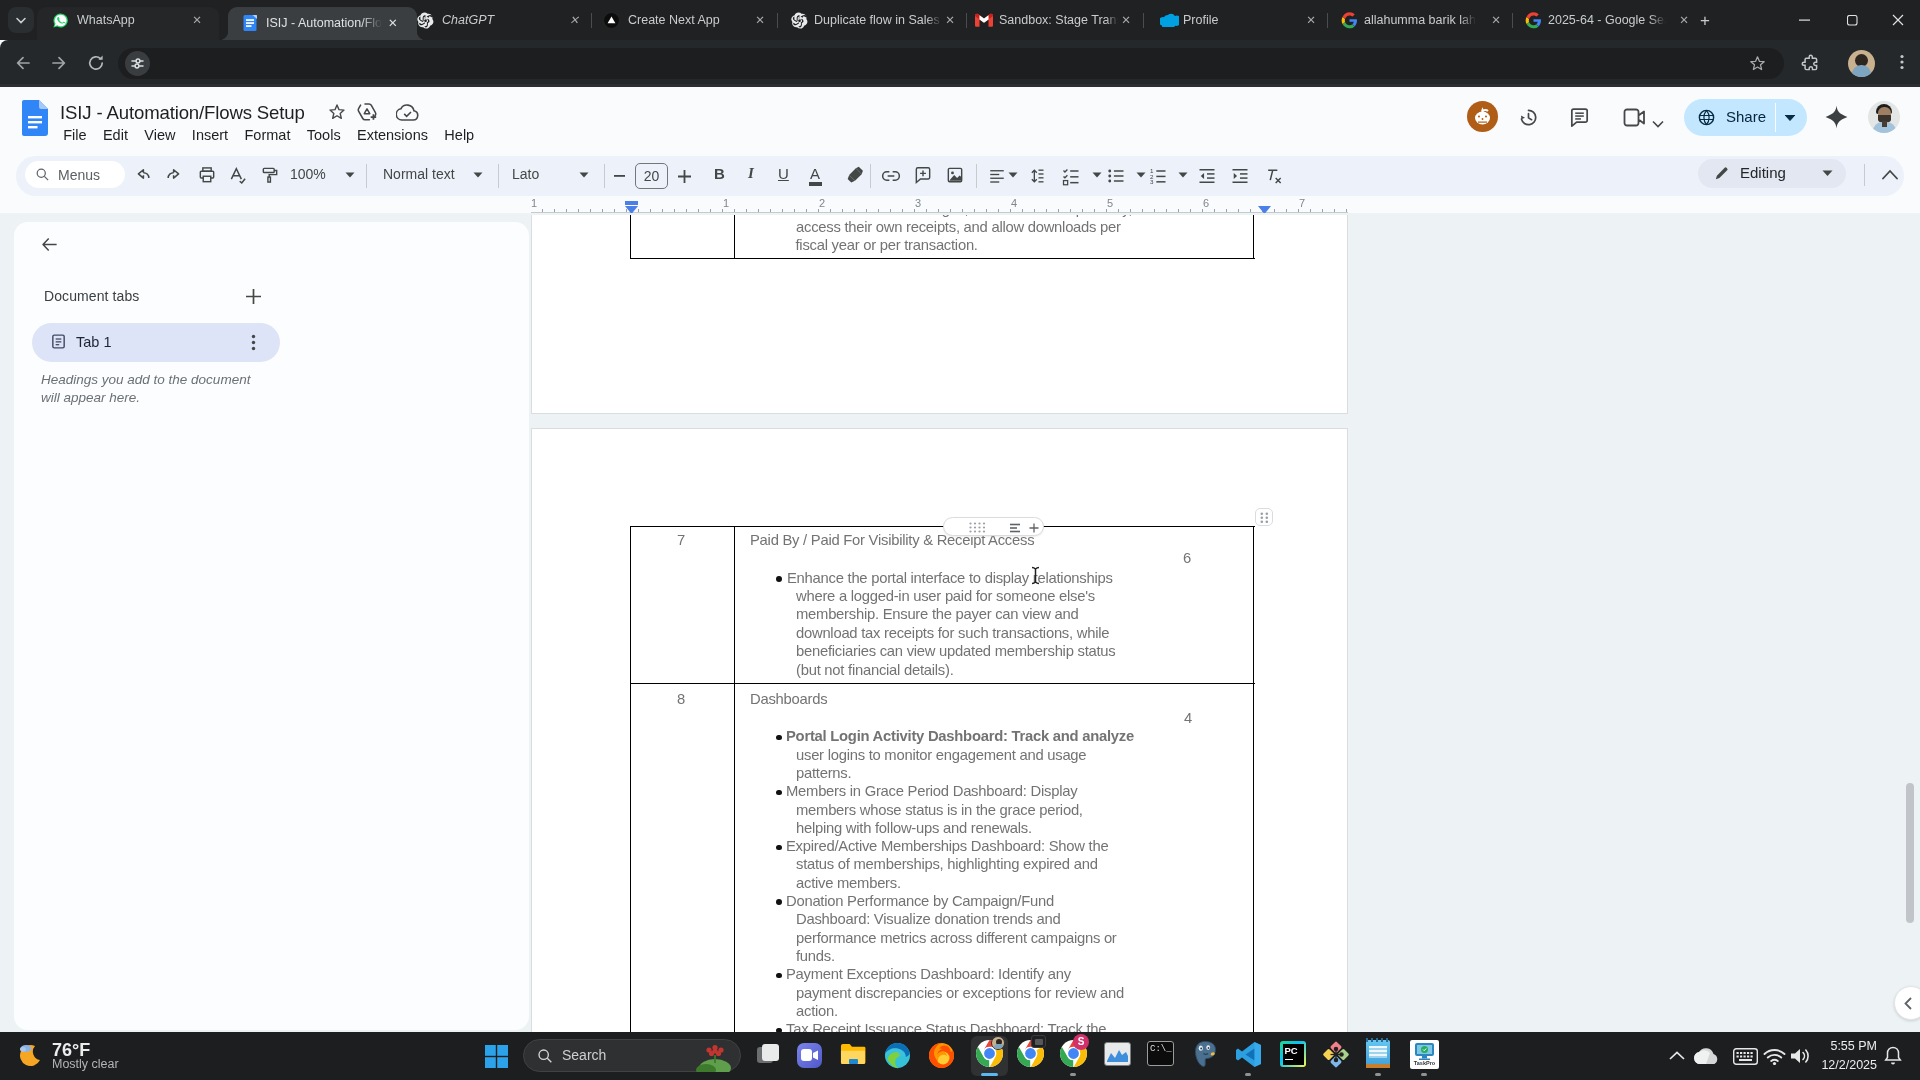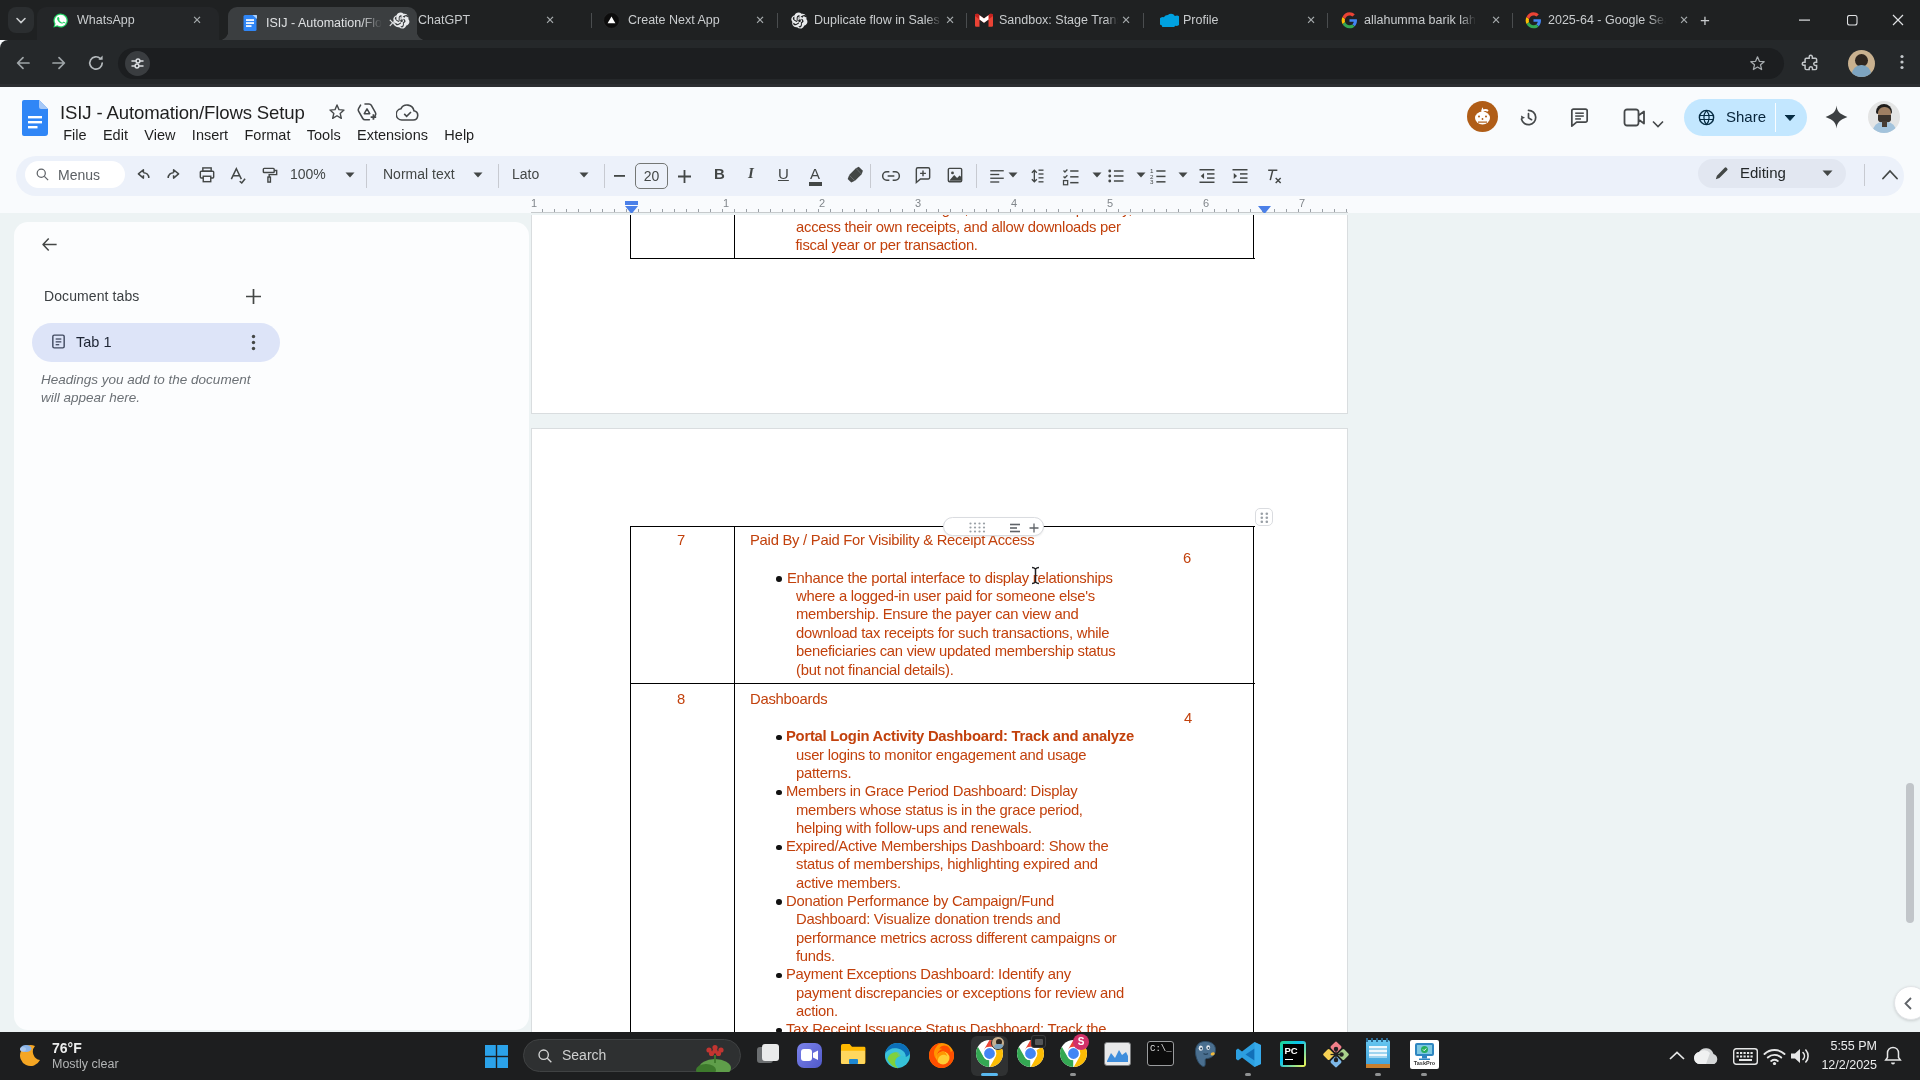--- a/index.html
+++ b/index.html
@@ -34,21 +34,21 @@
   
   #ruler { position:absolute; left:0; top:196px; width:1920px; height:20px; background:#f9fbfd; }
   .rnum { position:absolute; top:1px; width:8px; text-align:center; font-size:11px; color:#80868b; }
 
   
   #canvas { position:absolute; left:0; top:213px; width:1920px; height:819px; background:#edf3f4; }
   #sidebar { position:absolute; left:14px; top:9px; width:515px; height:808px; background:#fcfdfe; border-radius:14px; }
   .page { position:absolute; left:531px; width:817px; background:#ffffff; border:1px solid #d9dddf; }
   #page1 { top:1.5px; height:199.5px; border-top:none; overflow:hidden; }
   #page2 { top:215px; height:604px; border-bottom:none; }
-  .cellline { position:absolute; font-size:14.8px; letter-spacing:-0.25px; line-height:18.4px; color:#c2410c; white-space:nowrap; }
+  .cellline { position:absolute; font-size:14.8px; letter-spacing:-0.25px; line-height:18.4px; color:#737373; white-space:nowrap; }
 
   
   #taskbar { position:absolute; left:0; top:1032px; width:1920px; height:48px; background:#1d1e1f; }
 </style>
 </head>
 <body>
 <div id="root">
   <div id="tabbar">
     <div class="abs" style="left:8px;top:7px;width:26px;height:26px;border-radius:8px;background:#2b2e30;">
       <svg width="26" height="26" viewBox="0 0 26 26">
@@ -75,21 +75,21 @@
             <path d="M10.5 0 H14.5 A0,0 0 0 1 15 .5 V4 L10.5 0 Z" fill="#afd3fb"></path>
             <rect x="4" y="4.2" width="8" height="1.7" fill="#fff"></rect>
             <rect x="4" y="7.2" width="8" height="1.7" fill="#fff"></rect>
             <rect x="4" y="10.2" width="5.5" height="1.7" fill="#fff"></rect>
           </svg>
       </div>
       <div style="position:absolute;left:38px;top:9px;width:116px;overflow:hidden;color:#dfe1e3;font-size:12.5px;white-space:nowrap;-webkit-mask-image:linear-gradient(90deg,#000 82%,transparent);">ISIJ - Automation/Flows</div>
       <div style="position:absolute;left:160px;top:9px;color:#dfe1e3;font-size:11.5px;">✕</div>
     </div>
 
-    <div class="tab" style="left:393px;width:166px;">
+    <div class="tab" style="left:417px;width:166px;font-style:italic;">
       <svg width="17" height="17" viewBox="0 0 24 24">
           <path fill="#e8eaec" d="M21.6 9.9a5.6 5.6 0 0 0-.5-4.7 5.8 5.8 0 0 0-6.2-2.7A5.7 5.7 0 0 0 10.6.6a5.8 5.8 0 0 0-5.5 4A5.7 5.7 0 0 0 1.3 7.4a5.8 5.8 0 0 0 .7 6.7 5.6 5.6 0 0 0 .5 4.7 5.8 5.8 0 0 0 6.2 2.7 5.7 5.7 0 0 0 4.3 1.9 5.8 5.8 0 0 0 5.5-4 5.7 5.7 0 0 0 3.8-2.8 5.8 5.8 0 0 0-.7-6.7zm-8.6 12a4.3 4.3 0 0 1-2.7-1l3.4-1.9a.55.55 0 0 0 .3-.5v-4.8l1.4.8v4A3.9 3.9 0 0 1 13 21.9zm-9.3-4a4.3 4.3 0 0 1-.5-2.9l3.3 1.9a.56.56 0 0 0 .6 0l4.1-2.4v1.7l-3.5 2a3.9 3.9 0 0 1-4-.3zM2.6 8.3A4.3 4.3 0 0 1 4.8 6.4v3.9a.55.55 0 0 0 .3.5l4.1 2.4-1.4.8-3.5-2a3.9 3.9 0 0 1-1.7-3.7zm11.6 2.7L10.1 8.6l1.9-1.1 4.1 2.4 1.4-.8-3.9-2.6 3.5-2a3.9 3.9 0 0 1 4 .4 4.3 4.3 0 0 1 .5 2.9l-3.3-1.9a.56.56 0 0 0-.6 0zm1.2 4.5v-3.9a.55.55 0 0 0-.3-.5L11 8.7l1.4-.8 3.5 2a3.9 3.9 0 0 1 1.7 3.7 4.3 4.3 0 0 1-2.2 1.9zM9.4 12.9l-1.4-.8v-4a3.9 3.9 0 0 1 2.4-3.6 4.3 4.3 0 0 1 2.7 1L9.7 7.4a.55.55 0 0 0-.3.5zm.8-1.7L12 10.1l1.8 1.1v2.1L12 14.3l-1.8-1.1z"></path>
         </svg>
       <span style="margin-left:8px;">ChatGPT</span>
       <span class="tclose" style="margin-right:4px;">✕</span>
     </div>
     <div class="tabsep" style="left:591px;"></div>
 
     <div class="tab" style="left:603px;width:166px;justify-content:flex-end;">
       <svg width="17" height="17" viewBox="0 0 24 24">
@@ -631,21 +631,21 @@
         <path d="M7 1 L1.5 6.5 L7 12" fill="none" stroke="#5f6368" stroke-width="1.8"></path>
       </svg>
   </div>
   <div id="taskbar">
     <svg class="abs" style="left:17px;top:10px;" width="26" height="26" viewBox="0 0 26 26">
         <path d="M18 4 a10.5 10.5 0 1 0 5 14 a8.5 8.5 0 0 1-5-14z" fill="#f5a623"></path>
         <path d="M18 4 a10.5 10.5 0 1 0 5 14 a8.5 8.5 0 0 1-5-14z" fill="none"></path>
         <ellipse cx="9" cy="6.5" rx="5.5" ry="3.6" fill="#8ab4e8"></ellipse>
         <ellipse cx="6" cy="7.3" rx="3" ry="2.4" fill="#a9c7ee"></ellipse>
       </svg>
-    <div class="abs" style="left:52px;top:8px;font-size:14px;font-weight:600;color:#eceded;">76°F</div>
+    <div class="abs" style="left:52px;top:8px;font-size:18px;font-weight:600;color:#eceded;">76°F</div>
     <div class="abs" style="left:52px;top:25px;font-size:12.5px;color:#b3b5b6;">Mostly clear</div>
     <svg class="abs" style="left:485px;top:13px;" width="23" height="23">
         <rect x="0" y="0" width="10.8" height="10.8" fill="#2ba2e9"></rect>
         <rect x="12.2" y="0" width="10.8" height="10.8" fill="#2ba2e9"></rect>
         <rect x="0" y="12.2" width="10.8" height="10.8" fill="#2ba2e9"></rect>
         <rect x="12.2" y="12.2" width="10.8" height="10.8" fill="#2ba2e9"></rect>
       </svg>
     <div class="abs" style="left:523px;top:7px;width:218px;height:33px;border-radius:17px;background:#2e3031;border:1px solid #404243;">
       <svg class="abs" style="left:13px;top:8px;" width="16" height="16" viewBox="0 0 24 24">
           <circle cx="10" cy="10" r="7" fill="none" stroke="#d6d7d7" stroke-width="2"></circle>

